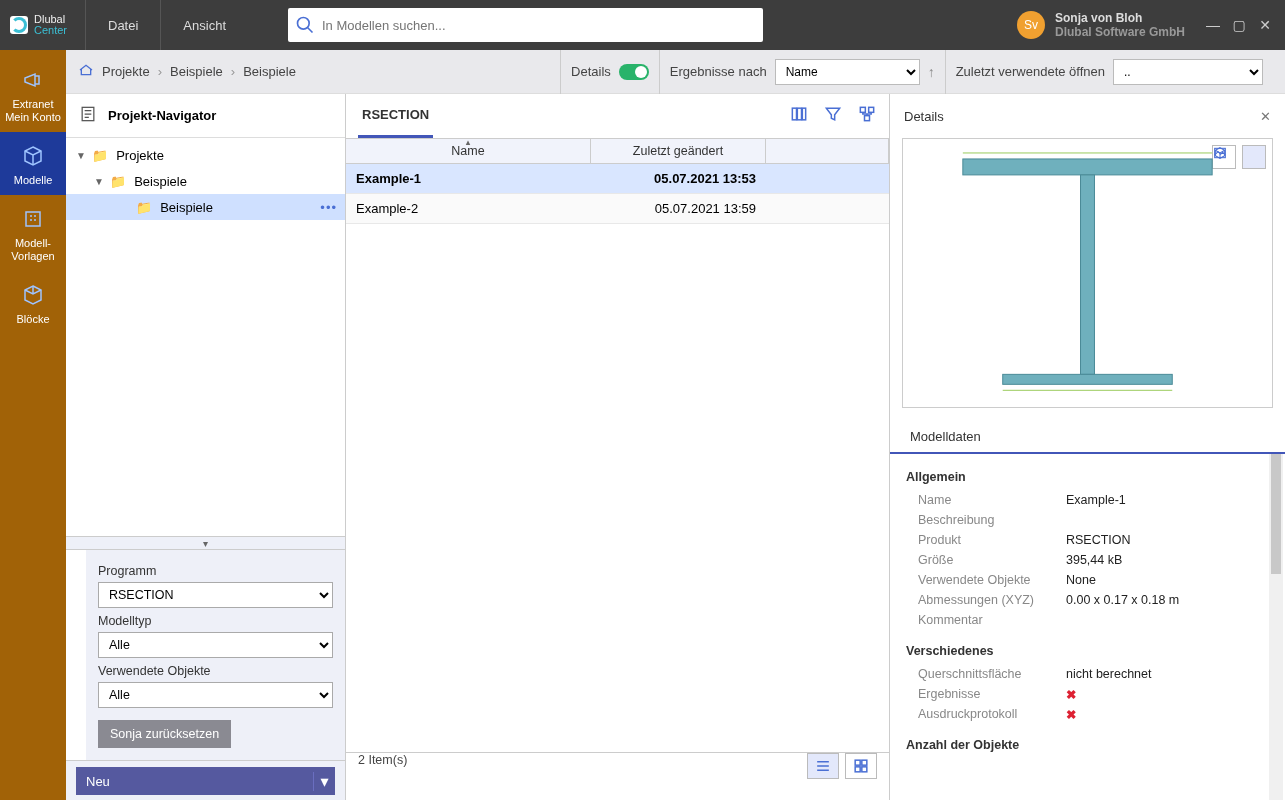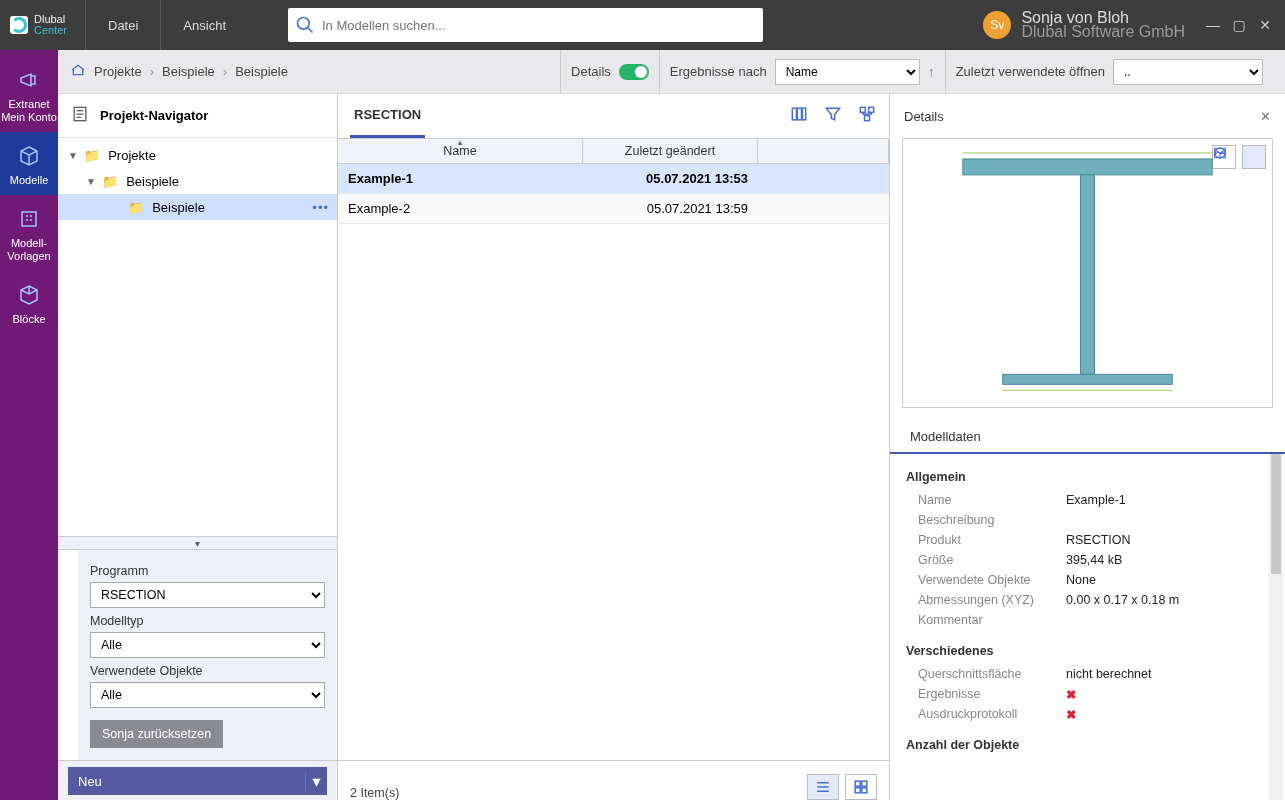--- a/index.html
+++ b/index.html
@@ -17,30 +17,30 @@
 .header .logo .lg-txt .l1{color:#eee;}
 .header .logo .lg-txt .l2{color:#3bbfd4;}
 .header .menu { display:flex; }
 .header .menu > div { padding: 0 22px; height:50px; display:flex; align-items:center; font-size:13px; cursor:pointer; }
 .header .menu > div:first-child{border-right:1px solid #555;}
 .header .search { margin-left: 40px; width: 475px; height:34px; background:#fff; border-radius:2px; display:flex; align-items:center; }
 .header .search .s-ico { width:34px; display:flex; align-items:center; justify-content:center;}
 .header .search input { flex:1; border:none; outline:none; height:30px; font-size:13px; color:#333;}
 .header .user { margin-left:auto; display:flex; align-items:center; padding-right:8px;}
 .header .user .avatar{ width:28px;height:28px;border-radius:50%;background:#f0a030;color:#fff;display:flex;align-items:center;justify-content:center;font-size:12px;margin-right:10px;}
-.header .user .u-txt{ font-size:16px; line-height:14px;}
+.header .user .u-txt{ font-size:12px; line-height:14px;font-weight:bold;}
 .header .user .u-txt .u2{color:#999;}
 .header .win-ctrl{ display:flex; gap:10px; padding:0 12px; color:#ccc;}
 .header .win-ctrl span{ width:16px; text-align:center; cursor:pointer; font-size:14px;}
 
 
 .body { display:flex; height: 750px; }
 
 
-.rail { width: 58px; background:#701a75; color:#fff; display:flex; flex-direction:column; align-items:center; padding-top:6px;}
+.rail { width: 66px; background:#a16207; color:#fff; display:flex; flex-direction:column; align-items:center; padding-top:6px;}
 .rail .ritem{ width:78px; padding:10px 2px 8px; text-align:center; font-size:11px; cursor:pointer; line-height:13px;}
 .rail .ritem.active{ background:#1e3a9a;}
 .rail .ritem .ri-ico{ height:28px; display:flex; align-items:center; justify-content:center; margin-bottom:4px;}
 .rail .ritem .ri-ico svg{ stroke:#9fc4ff; fill:none;}
 
 
 .main { flex:1; display:flex; flex-direction:column; background:#22c55e;}
 
 
 .toolbar { height:44px; background:#e9e9ec; border-bottom:1px solid #ddd; display:flex; align-items:center; padding:0 12px; font-size:13px; color:#444;}
@@ -91,21 +91,21 @@
 .center .grid-hd .col-name{width:245px;}
 .center .grid-hd .col-mod{width:175px;}
 .center .grid-hd .col-rest{flex:1;}
 .center .grid-hd .sort-caret{position:absolute; top:-2px; font-size:9px; color:#666;}
 .center .rows{ flex:1; overflow:auto; font-size:13px;}
 .center .rows .row{ height:30px; display:flex; align-items:center; border-bottom:1px solid #e8e8e8;}
 .center .rows .row.sel{ background:#d9e6ff; font-weight:600;}
 .center .rows .row:not(.sel):nth-child(even){ background:#fafafa;}
 .center .rows .row .c-name{width:245px; padding-left:10px;}
 .center .rows .row .c-mod{width:175px; text-align:right; padding-right:10px;}
-.center .c-ft{ height:40px; border-top:1px solid #ccc; display:flex; align-items:flex-end; padding:0 12px; font-size:12.5px; color:#444;}
+.center .c-ft{ height:48px; border-top:1px solid #ccc; display:flex; align-items:flex-start; padding:0 12px; font-size:12.5px; color:#444;}
 .center .c-ft .views{ margin-left:auto; display:flex; gap:6px;}
 .center .c-ft .views .v{ width:32px; height:26px; border:1px solid #bbb; display:flex; align-items:center; justify-content:center; color:#4a6fd4; background:#fff;}
 .center .c-ft .views .v.active{ background:#e3e8fb;}
 
 
 .right{ width:395px; background:#fff; display:flex; flex-direction:column;}
 .right .r-hd{ height:44px; display:flex; align-items:center; padding:0 14px; font-size:13px; color:#333;}
 .right .r-hd .close{ margin-left:auto; color:#777; cursor:pointer;}
 .right .preview{ margin:0 12px; height:270px; border:1px solid #ccc; position:relative; background:#fff; overflow:hidden;}
 .right .preview .pv-tools{position:absolute; top:6px; right:6px; display:flex; gap:6px;}

